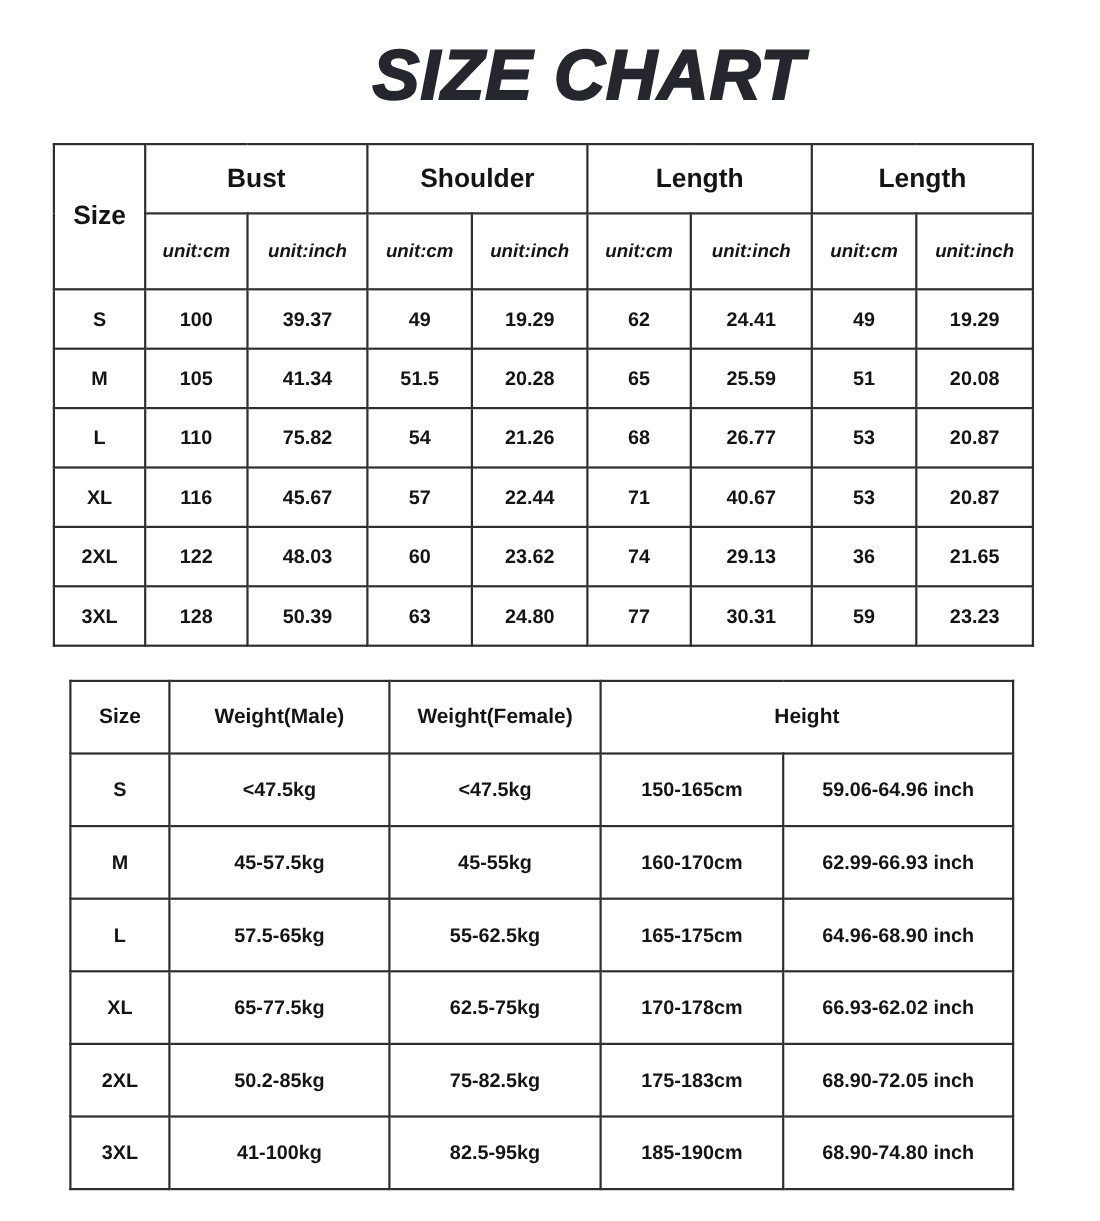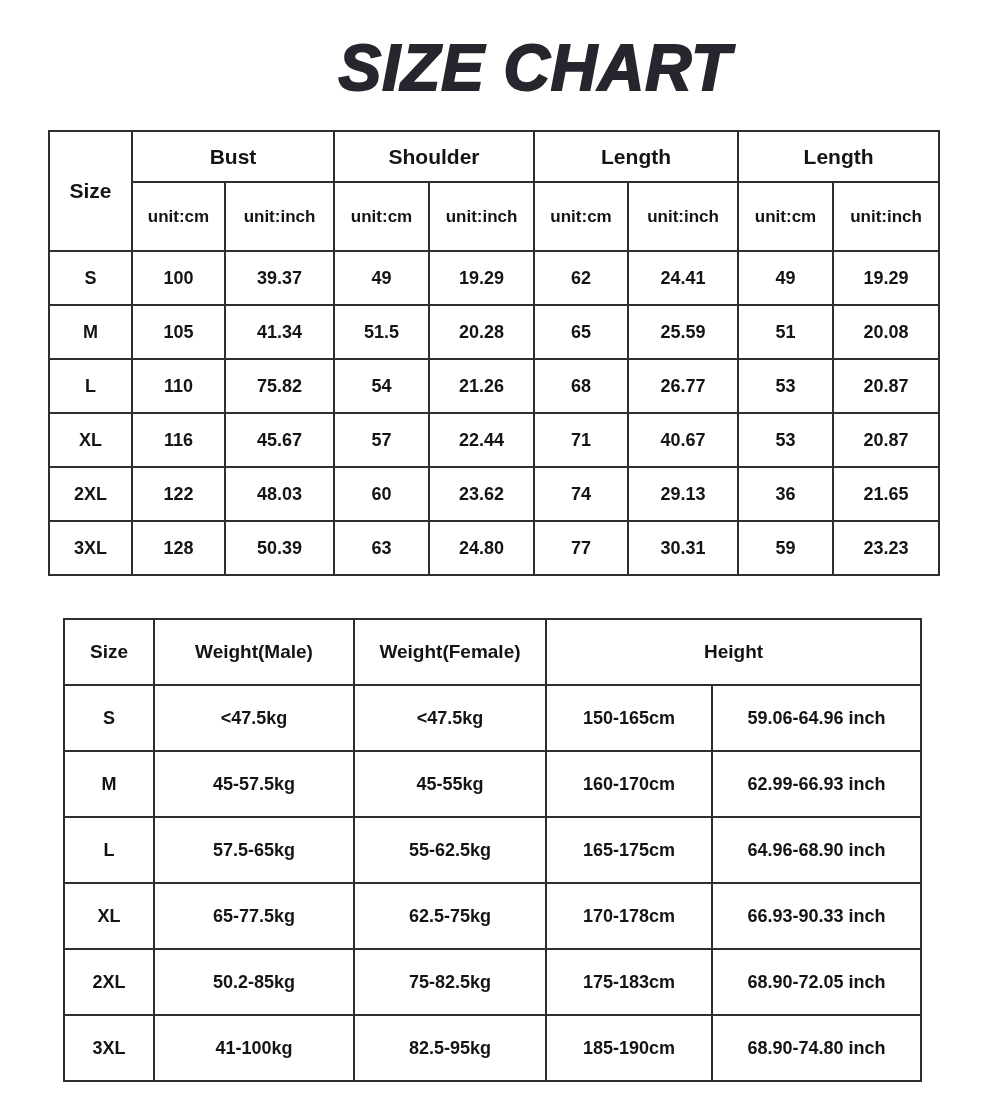--- a/index.html
+++ b/index.html
@@ -38,22 +38,22 @@
     text-align: center;
     vertical-align: middle;
     font-weight: bold;
     padding: 0;
     color: #141414;
     overflow: hidden;
     white-space: nowrap;
   }
   
   .t1 { left: 48px; top: 130px; width: 890px; font-size: 18px; }
-  .t1 tr.grp th   { height: 51px; font-size: 21px; }
-  .t1 tr.units th { height: 69px; font-size: 17px; }
+  .t1 tr.grp th   { height: 63px; font-size: 24px; }
+  .t1 tr.units th { height: 69px; font-size: 17px; font-style: italic; }
   .t1 tr.data th, .t1 tr.data td { height: 54px; }
   
   .t2 { left: 63px; top: 618px; width: 857px; font-size: 18px; }
   .t2 tr.head th { height: 66px; font-size: 19px; }
   .t2 tr.data th, .t2 tr.data td { height: 66px; }
 </style>
 </head>
 <body>
 
 <h1 class="title">SIZE CHART</h1>
@@ -191,21 +191,21 @@
       <td>57.5-65kg</td>
       <td>55-62.5kg</td>
       <td>165-175cm</td>
       <td>64.96-68.90 inch</td>
     </tr>
     <tr class="data">
       <th>XL</th>
       <td>65-77.5kg</td>
       <td>62.5-75kg</td>
       <td>170-178cm</td>
-      <td>66.93-90.33 inch</td>
+      <td>66.93-62.02 inch</td>
     </tr>
     <tr class="data">
       <th>2XL</th>
       <td>50.2-85kg</td>
       <td>75-82.5kg</td>
       <td>175-183cm</td>
       <td>68.90-72.05 inch</td>
     </tr>
     <tr class="data">
       <th>3XL</th>

